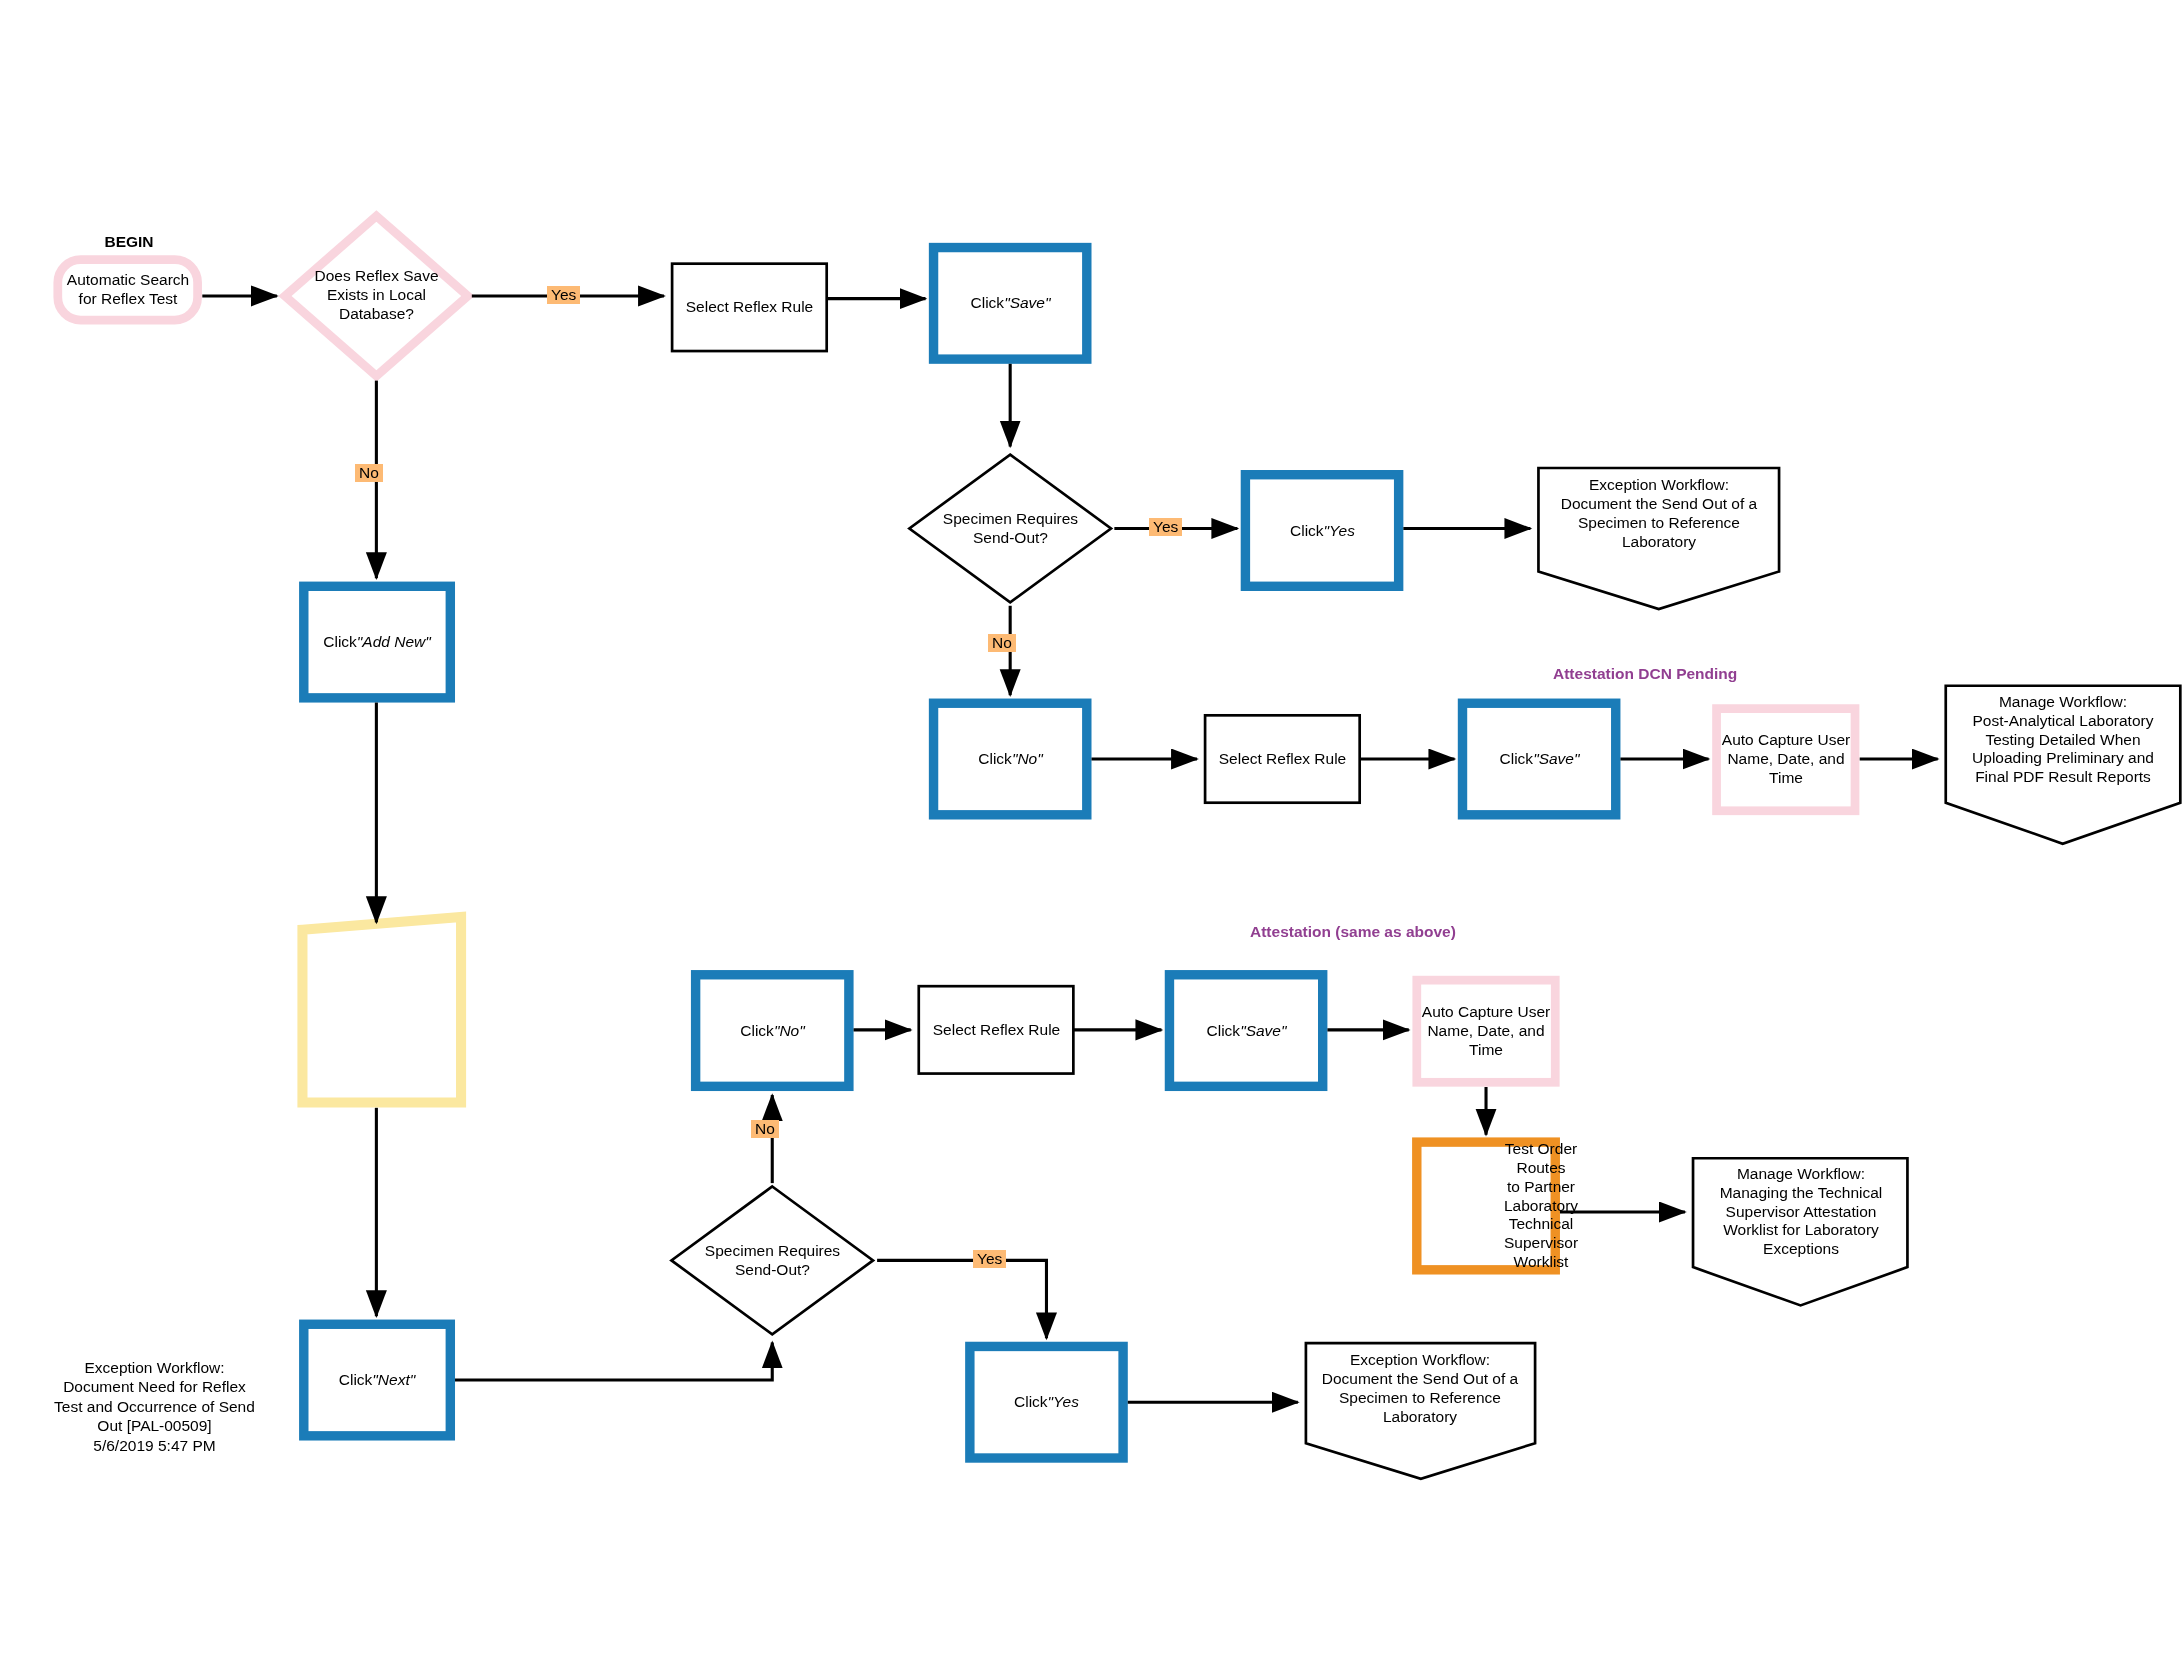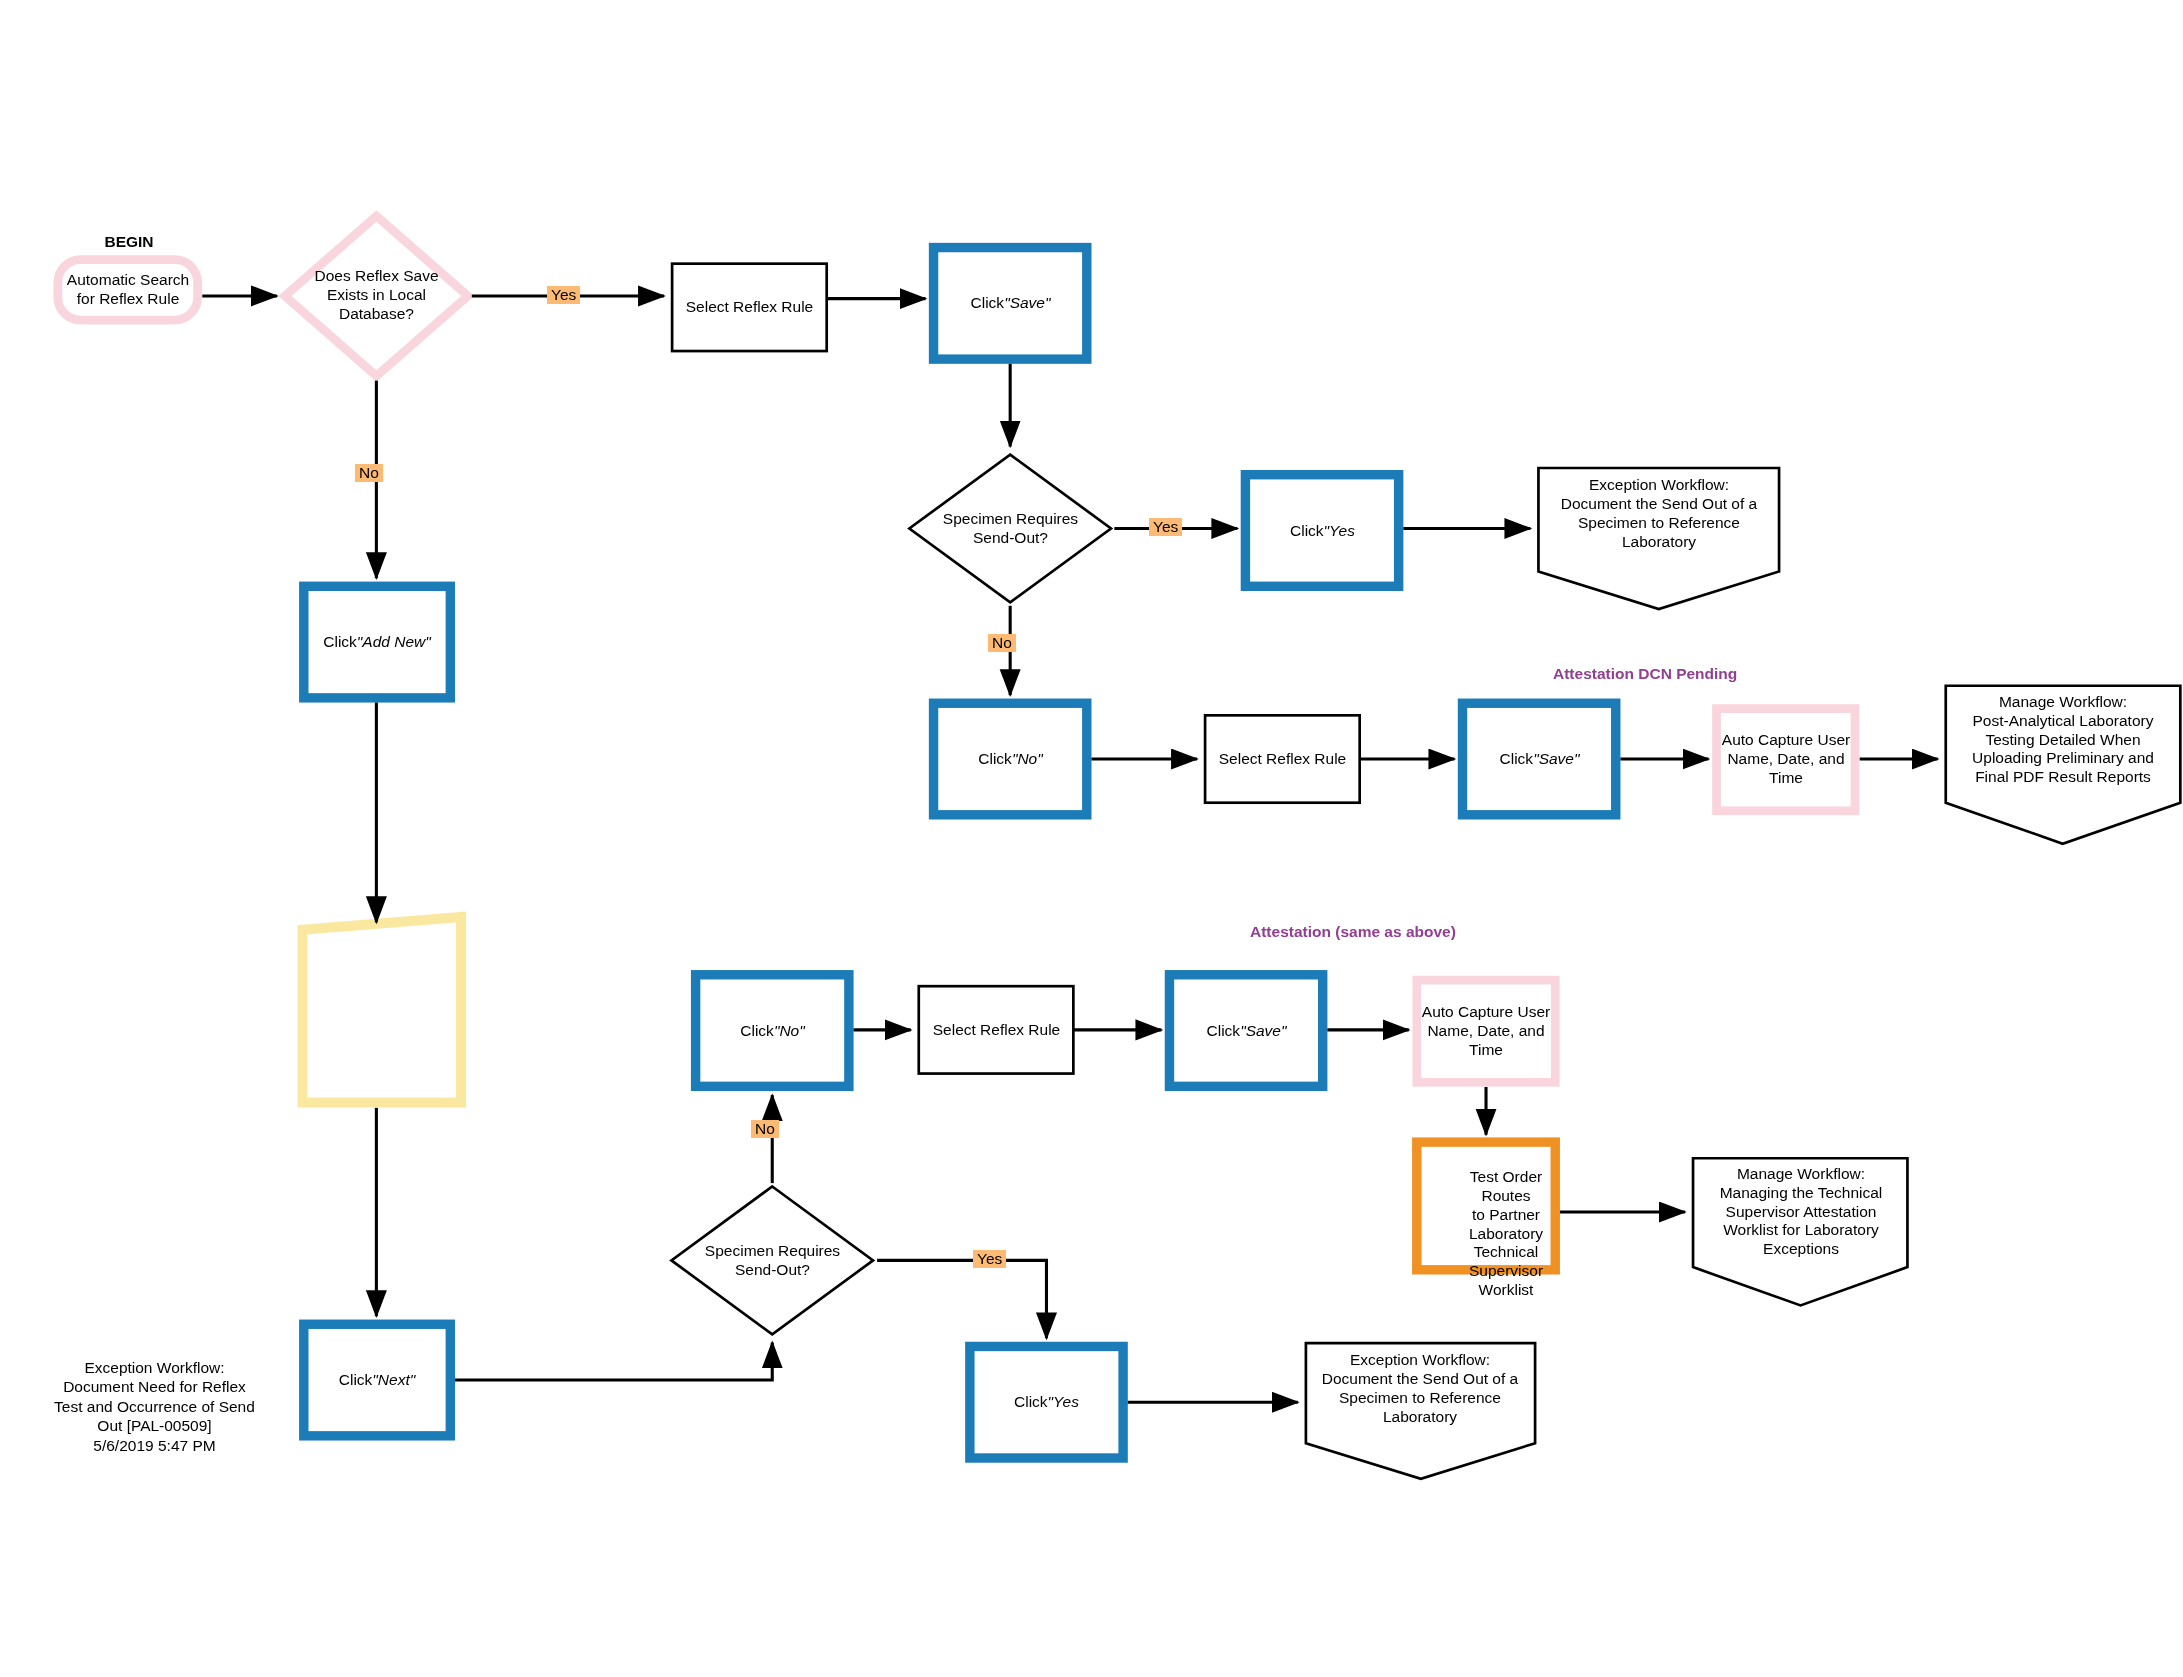--- a/index.html
+++ b/index.html
@@ -183,21 +183,21 @@
 
       <path d="M 1305 1875 L 1557 1875 L 1557 1991" marker-end="url(#arrow)"></path>
 
       <line x1="1678" y1="2086" x2="1931" y2="2086" marker-end="url(#arrow)"></line>
     </g>
   </svg>
 
   <div class="beginLabel" style="left:70px; top:233px; width:118px;">BEGIN</div>
 
   <div class="nodeLabel" style="left:65px; top:263px; width:126px; height:54px;">Automatic Search
-for Reflex Rule</div>
+for Reflex Test</div>
 
   <div class="nodeLabel" style="left:296px; top:252px; width:161px; height:87px;">Does Reflex Save
 Exists in Local
 Database?</div>
 
   <div class="nodeLabel" style="left:675px; top:266px; width:149px; height:82px;">Select Reflex Rule</div>
 
   <div class="nodeLabel" style="left:938px; top:251px; width:145px; height:104px;">Click <em>"Save"</em></div>
 
   <div class="nodeLabel" style="left:920px; top:494px; width:181px; height:69px;">Specimen Requires
@@ -237,21 +237,21 @@
   <div class="nodeLabel" style="left:700px; top:979px; width:145px; height:104px;">Click <em>"No"</em></div>
 
   <div class="nodeLabel" style="left:922px; top:989px; width:149px; height:82px;">Select Reflex Rule</div>
 
   <div class="nodeLabel" style="left:1174px; top:979px; width:145px; height:104px;">Click <em>"Save"</em></div>
 
   <div class="nodeLabel" style="left:1419px; top:983px; width:134px; height:97px;">Auto Capture User
 Name, Date, and
 Time</div>
 
-  <div class="nodeLabel" style="left:1450px; top:1146px; width:112px; height:120px;margin-top:28px;">Test Order Routes
+  <div class="nodeLabel" style="left:1485px; top:1146px; width:112px; height:120px;">Test Order Routes
 to Partner
 Laboratory
 Technical
 Supervisor
 Worklist</div>
 
   <div class="nodeLabel" style="left:1697px; top:1162px; width:208px; height:110px; align-items:flex-start; padding-top:2.7px;">Manage Workflow:
 Managing the Technical
 Supervisor Attestation
 Worklist for Laboratory

